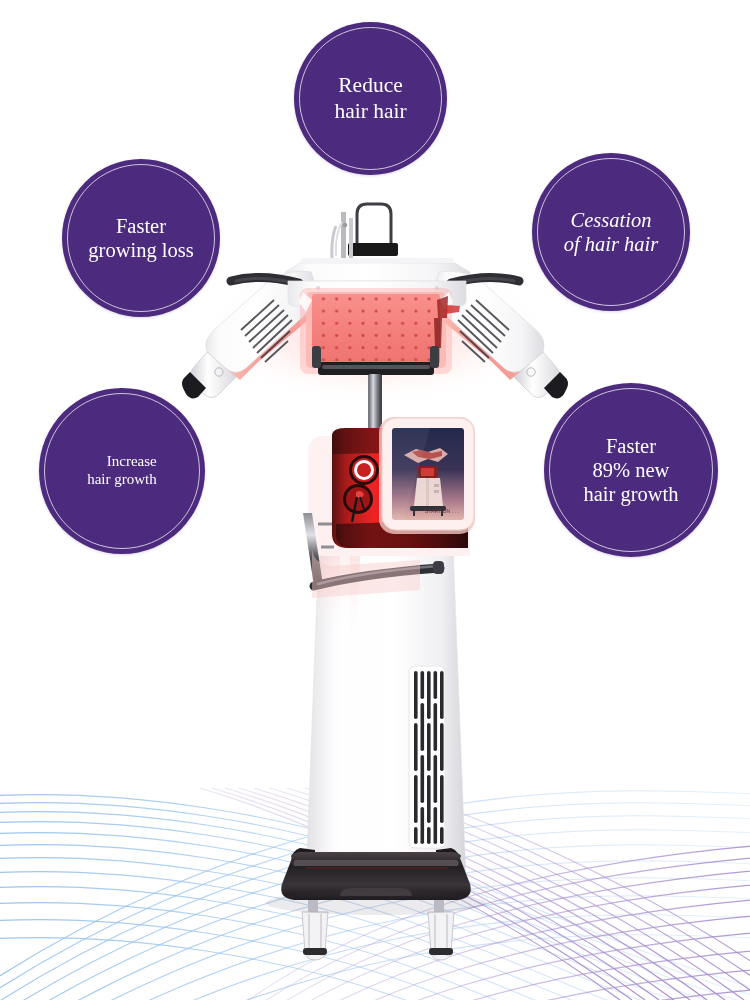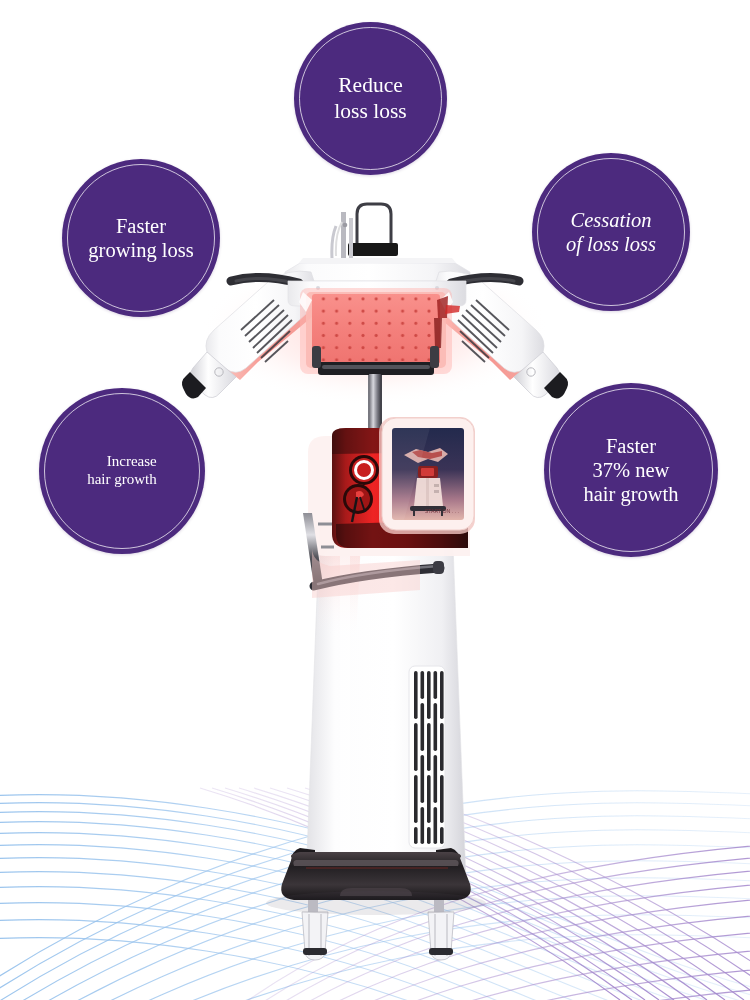--- a/index.html
+++ b/index.html
@@ -443,50 +443,50 @@
       </g>
     </g>
 
     <ellipse cx="376" cy="903" rx="110" ry="12" fill="#5b5560" opacity="0.12"></ellipse>
   </svg>
 
   <div class="badge" id="badge-reduce">
     <span class="ring"></span>
     <span class="txt">
       <span>Reduce</span><br>
-      <span>loss loss</span>
+      <span>hair hair</span>
     </span>
   </div>
 
   <div class="badge" id="badge-faster">
     <span class="ring"></span>
     <span class="txt">
       <span>Faster</span><br>
       <span>growing loss</span>
     </span>
   </div>
 
   <div class="badge" id="badge-cessation">
     <span class="ring"></span>
     <span class="txt">
       <span>Cessation</span><br>
-      <span>of loss loss</span>
+      <span>of hair hair</span>
     </span>
   </div>
 
   <div class="badge" id="badge-increase">
     <span class="ring"></span>
     <span class="txt">
       <span>Increase</span><br>
       <span>hair growth</span>
     </span>
   </div>
 
   <div class="badge" id="badge-average">
     <span class="ring"></span>
     <span class="txt">
       <span>Faster</span><br>
-      <span>37% new</span><br>
+      <span>89% new</span><br>
       <span>hair growth</span>
     </span>
   </div>
 
 </div>
 
 </body></html>

